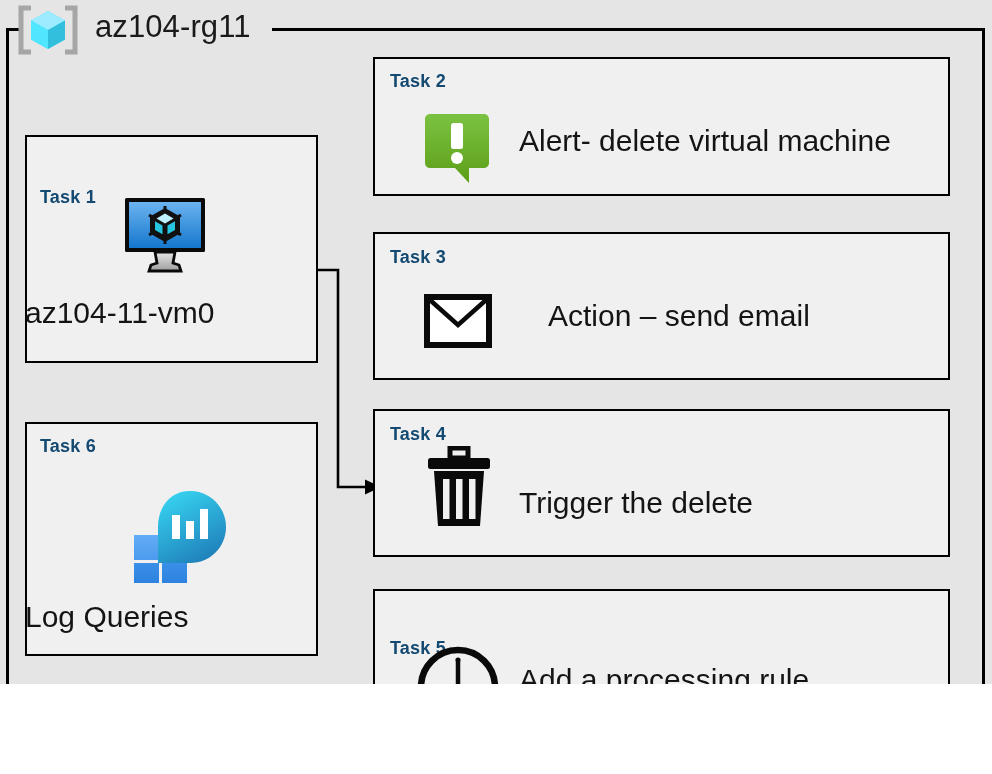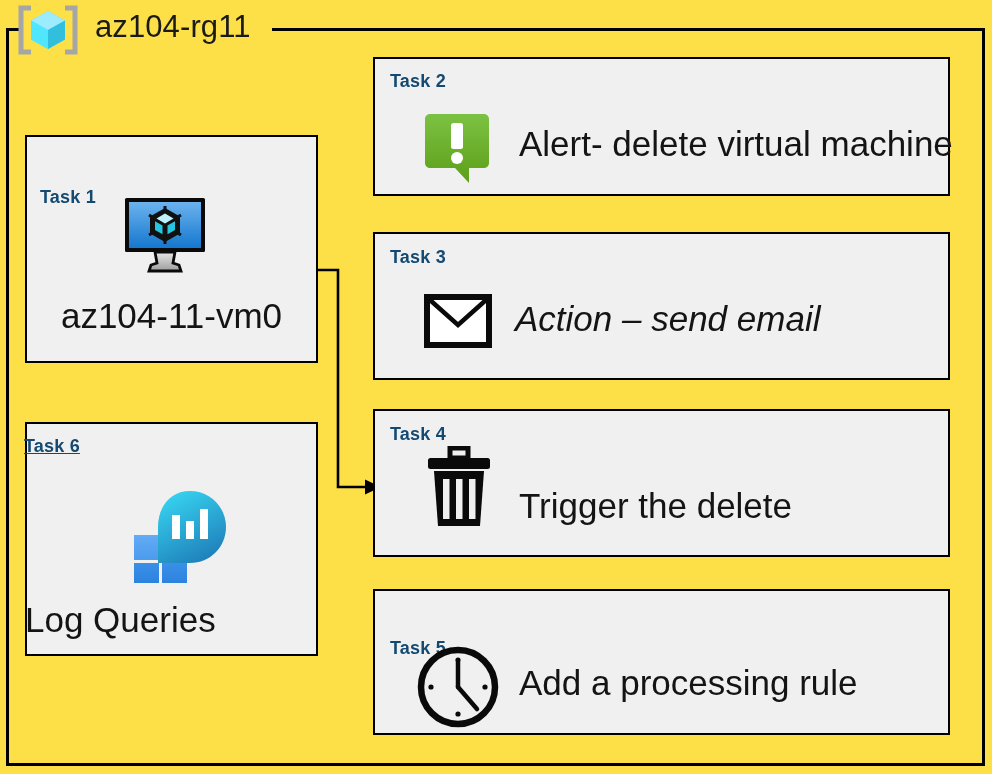--- a/index.html
+++ b/index.html
@@ -6,22 +6,22 @@
     margin: 0;
     padding: 0;
     background: #ffffff;
   }
   body {
     font-family: "Liberation Sans", sans-serif;
   }
   #canvas {
     position: relative;
     width: 992px;
-    height: 774px;
-    background: #fde047;
+    height: 684px;
+    background: #e5e5e5;
     overflow: hidden;
   }
 
   
   .rg-frame-left {
     position: absolute;
     left: 6px; top: 28px;
     width: 3px; height: 738px;
     background: #000000;
   }
@@ -75,52 +75,52 @@
   .task-label {
     position: absolute;
     font-weight: bold;
     font-size: 18px;
     color: #144a72;
     letter-spacing: 0.2px;
     white-space: nowrap;
   }
   .task-text {
     position: absolute;
-    font-size: 35px;
+    font-size: 30px;
     color: #141414;
     white-space: nowrap;
   }
 
   
   #task1-box { left: 25px;  top: 135px; width: 293px; height: 228px; }
   #task6-box { left: 25px;  top: 422px; width: 293px; height: 234px; }
 
   
   #task2-box { left: 373px; top: 57px;  width: 577px; height: 139px; }
   #task3-box { left: 373px; top: 232px; width: 577px; height: 148px; }
   #task4-box { left: 373px; top: 409px; width: 577px; height: 148px; }
   #task5-box { left: 373px; top: 589px; width: 577px; height: 146px; }
 
   #task1-label { left: 40px;  top: 142px; margin-top: 45px; }
-  #task6-label { left: 24px;  top: 436px; text-decoration: underline; }
+  #task6-label { left: 40px;  top: 436px; }
   #task2-label { left: 390px; top: 71px;  }
   #task3-label { left: 390px; top: 247px; }
   #task4-label { left: 390px; top: 424px; }
   #task5-label { left: 390px; top: 638px; }
 
   #task1-text {
     left: 25px; top: 296px; width: 293px;
-    text-align: center; white-space: nowrap;
+    white-space: nowrap;
   }
   #task6-text {
     left: 25px; top: 600px; width: 293px;
     text-align: left; white-space: nowrap;
   }
   #task2-text { left: 519px; top: 124px; }
-  #task3-text { left: 515px; top: 299px; font-style: italic; }
+  #task3-text { left: 548px; top: 299px; }
   #task4-text { left: 519px; top: 486px; }
   #task5-text { left: 519px; top: 663px; }
 
   
   .icon-abs { position: absolute; }
   #vm-icon       { left: 123px; top: 197px; width: 84px; height: 76px; }
   #loganalytics-icon { left: 128px; top: 487px; width: 104px; height: 96px; }
   #alert-icon    { left: 421px; top: 113px; width: 72px; height: 72px; }
   #envelope-icon { left: 424px; top: 294px; width: 68px; height: 54px; }
   #trash-icon    { left: 427px; top: 446px; width: 64px; height: 82px; }

